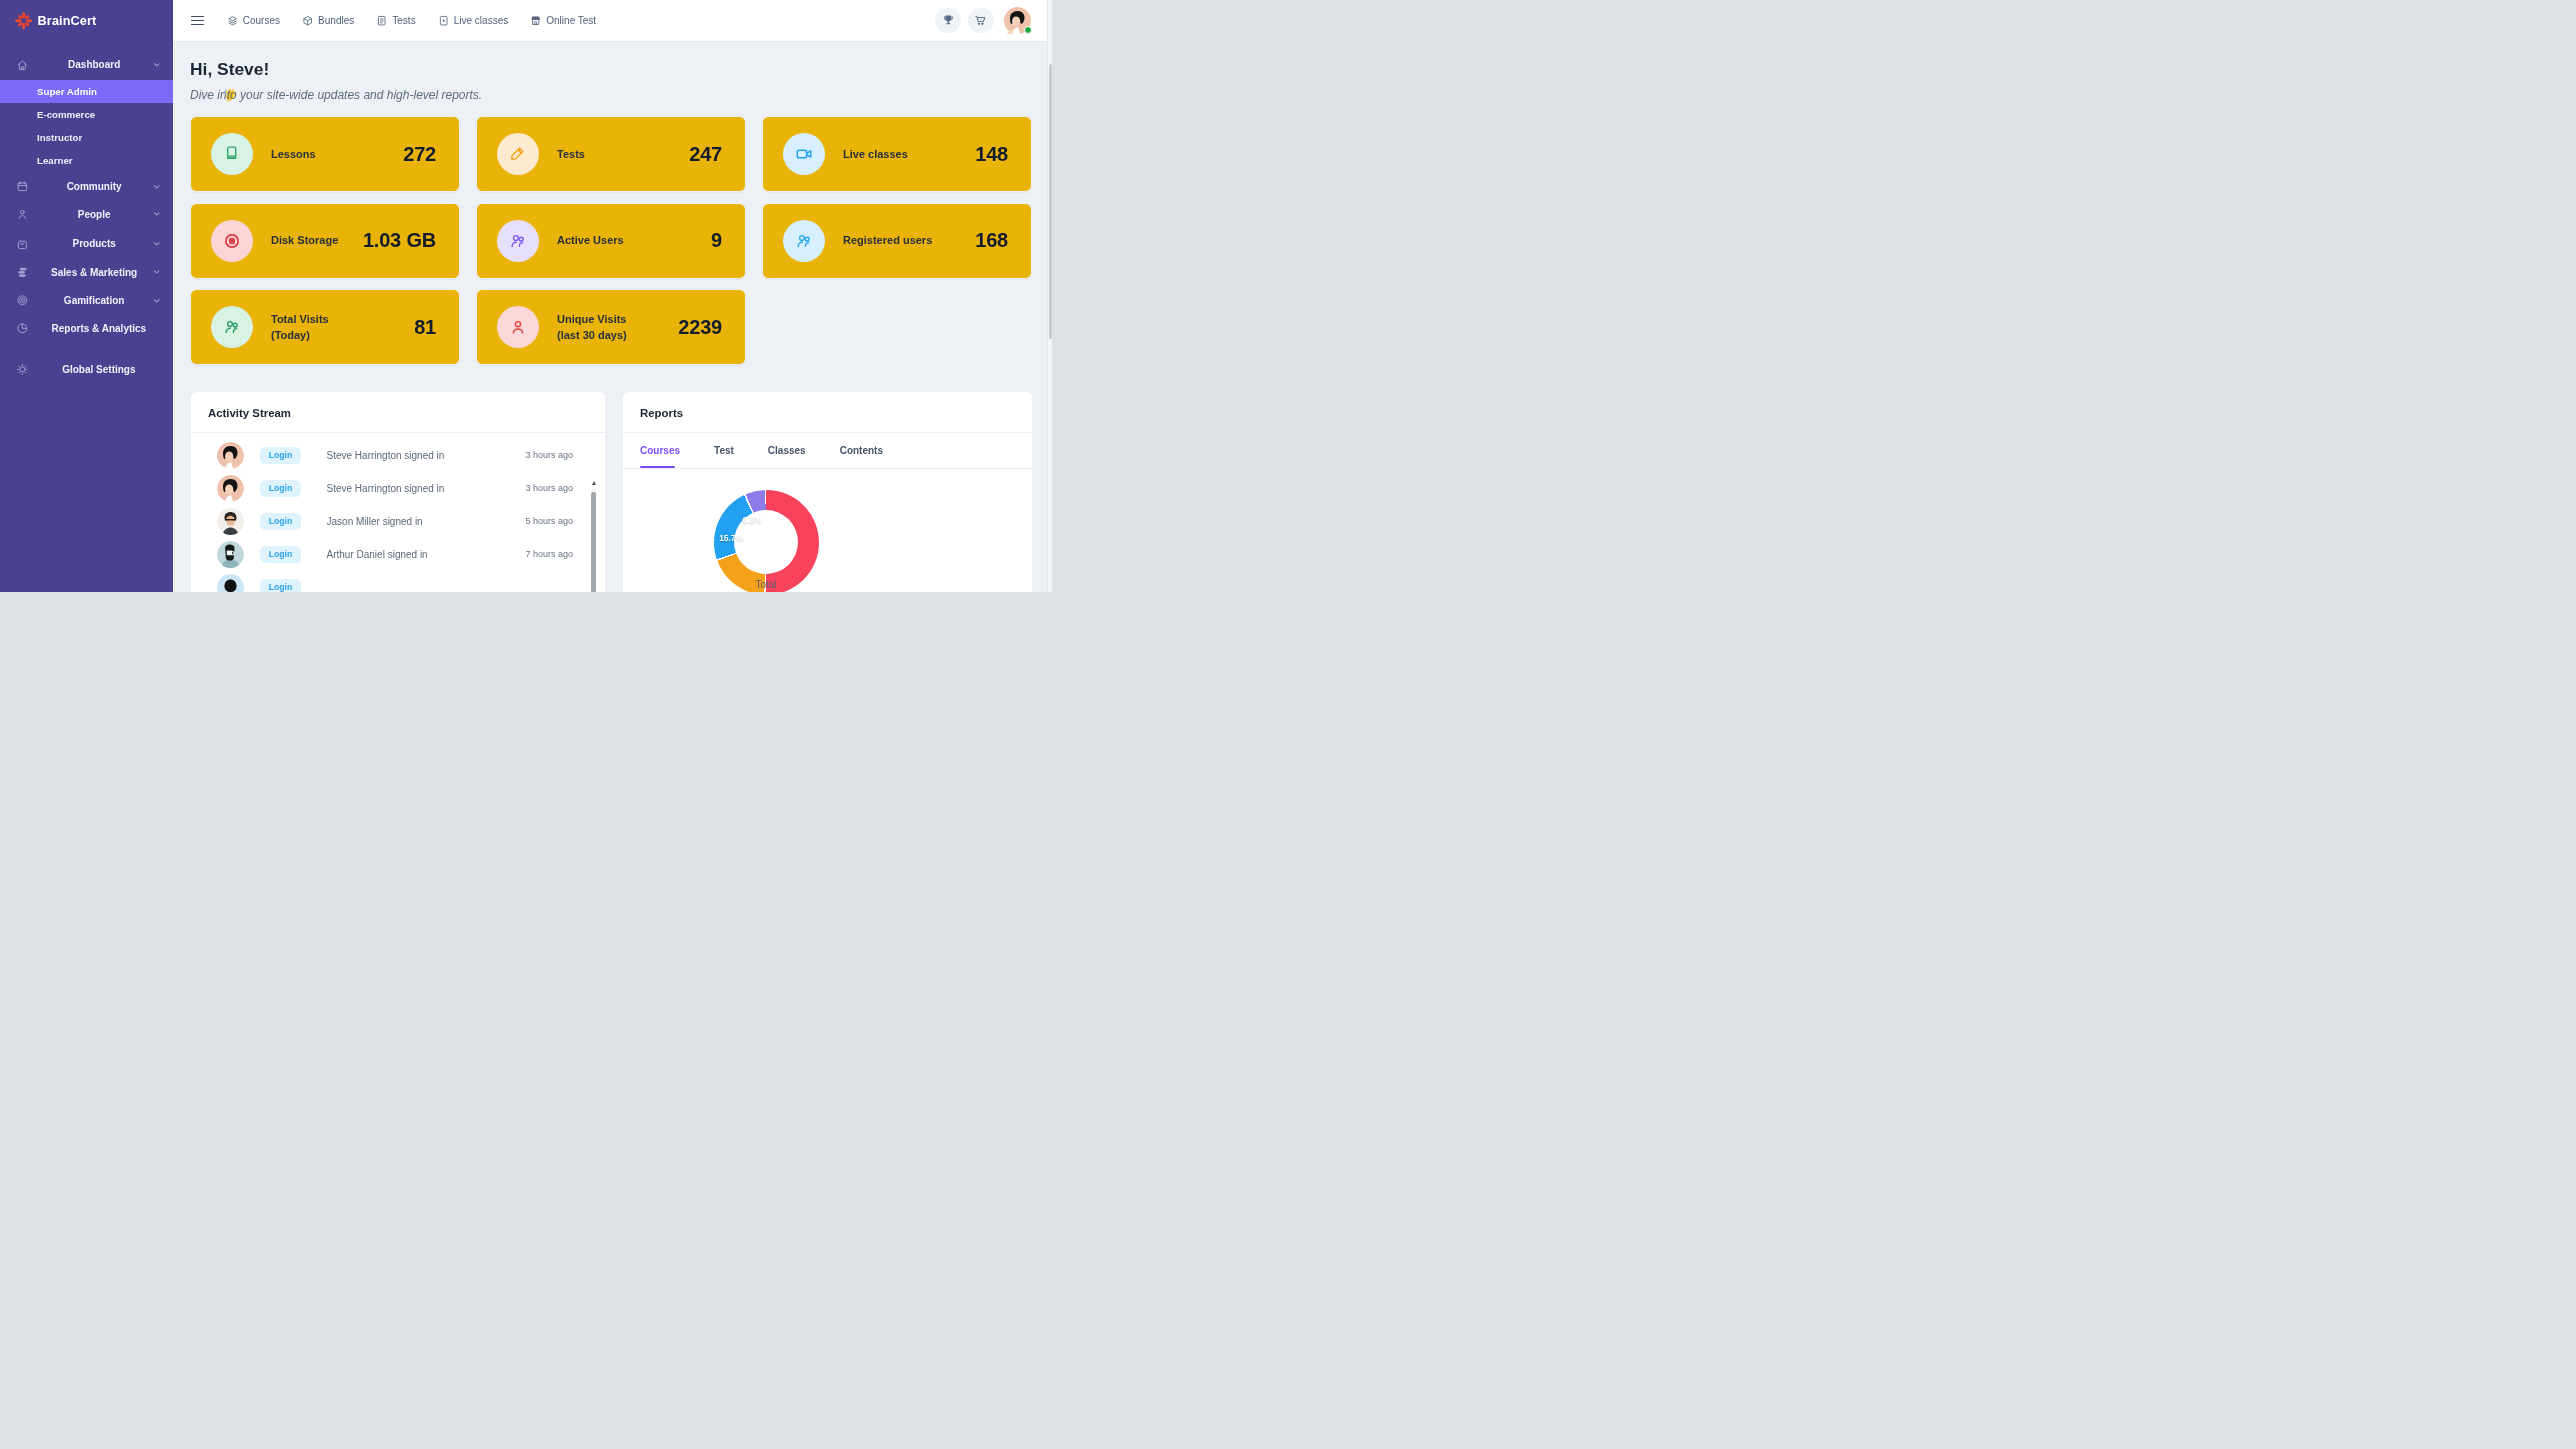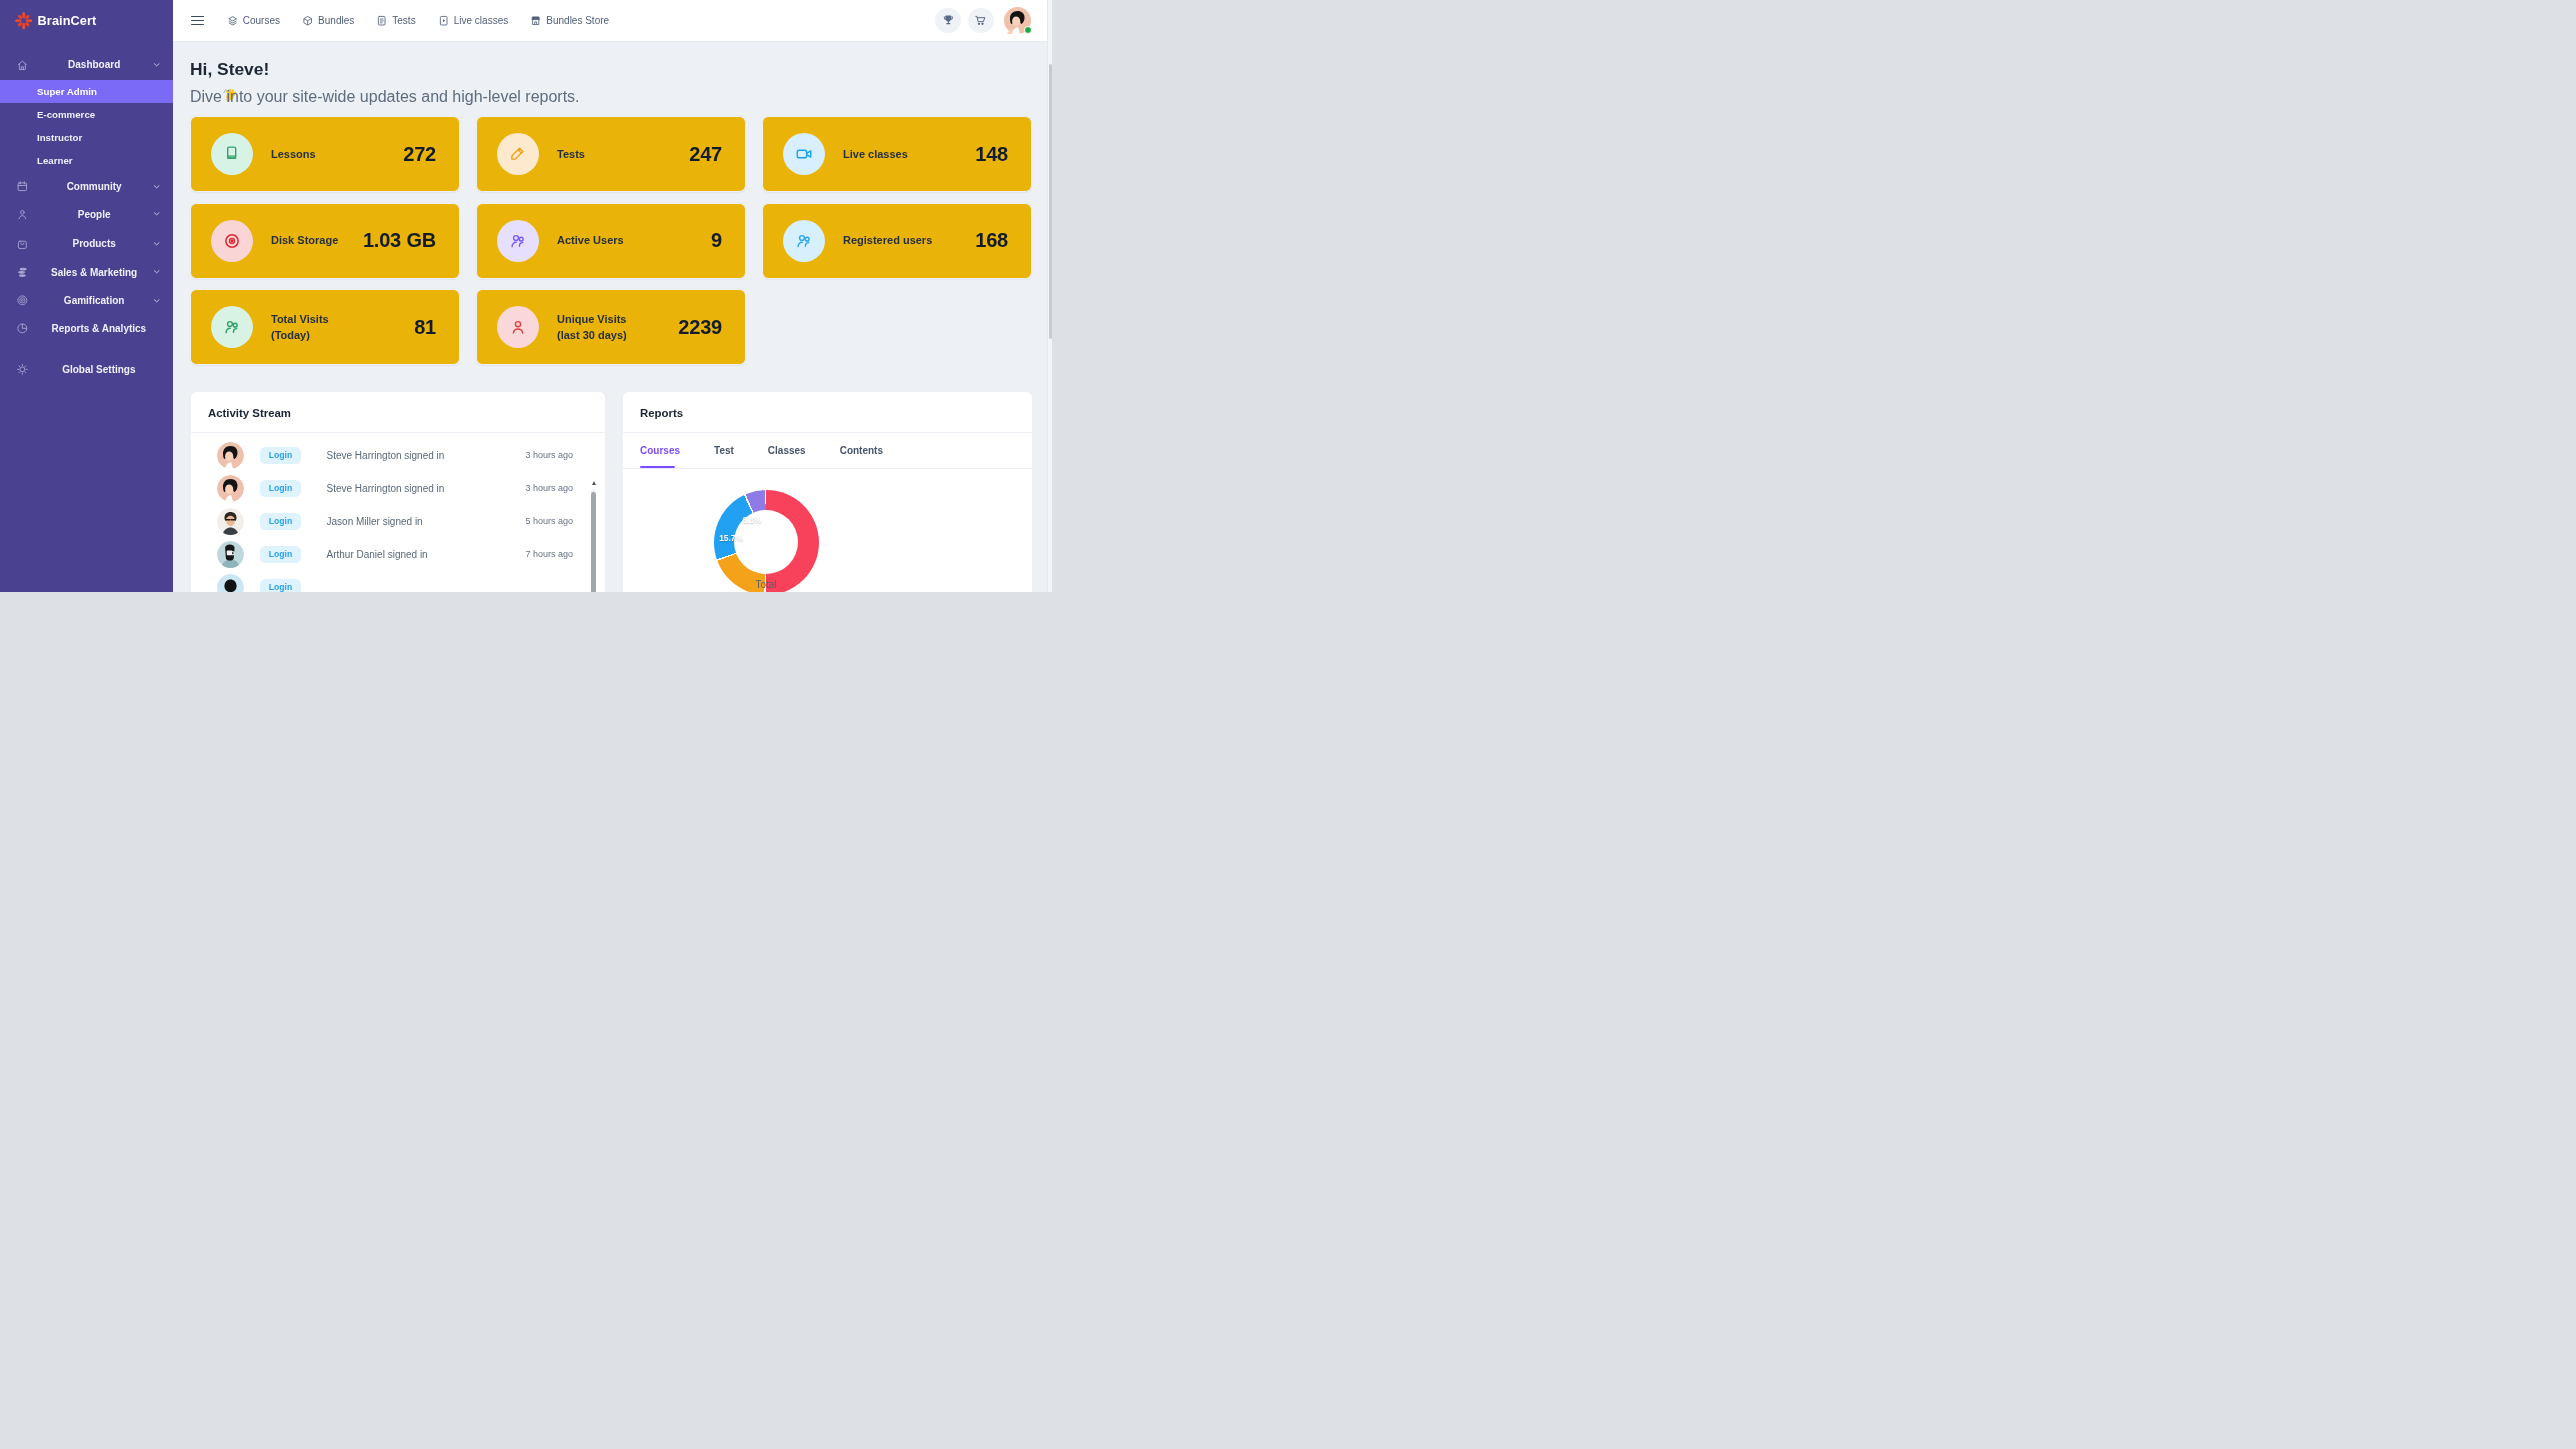--- a/index.html
+++ b/index.html
@@ -36,21 +36,21 @@
   .topnav-item svg { color:#53647E; }
   .top-right { margin-left:auto; display:flex; align-items:center; gap:7.4px; padding-right:16px; }
   .icon-btn { width:25.5px; height:25.5px; border-radius:50%; background:#EFF2F7; display:flex; align-items:center; justify-content:center; cursor:pointer; }
   .avatar-wrap { position:relative; width:27px; height:27px; margin-left:3.4px; cursor:pointer; }
   .status-dot { position:absolute; right:-0.7px; bottom:0px; width:8px; height:8px; background:#24A845; border:1.3px solid #fff; border-radius:50%; }
   .avatar-circle { width:27px; height:27px; border-radius:50%; overflow:hidden; }
 
   
   .main { position:absolute; left:173px; top:42px; right:4.7px; bottom:0; }
   .greet-title { position:absolute; left:17px; top:17px; font-size:17.4px; font-weight:700; color:#1E2736; display:flex; align-items:center; gap:6.7px;flex-direction:column;}
-  .greet-sub { position:absolute; left:17px; top:46px; font-size:16px; color:#5E6C7E; }
+  .greet-sub { position:absolute; left:17px; top:46px; font-size:12px; color:#5E6C7E;font-style:italic; }
 
   .cards { position:absolute; left:17px; top:74px; display:grid;
            grid-template-columns:270px 270px 270px; grid-auto-rows:76px; column-gap:16px; row-gap:10.7px; }
   .stat-card { background:#eab308; border:0.7px solid #EEF1F5; border-radius:6.7px; box-shadow:0 0.7px 1.3px rgba(16,24,40,.05);
                display:flex; align-items:center; padding:0 23px 0 20px; }
   .stat-icon { width:42px; height:42px; border-radius:50%; display:flex; align-items:center; justify-content:center; flex:none; }
   .stat-label { margin-left:18px; font-size:11px; font-weight:700; color:#27303F; line-height:1.5; }
   .stat-value { margin-left:auto; font-size:20px; font-weight:800; color:#131C2B; letter-spacing:-0.2px; }
 
   .panel { position:absolute; background:#fff; border:0.7px solid #EEF1F5; border-radius:6.7px; box-shadow:0 0.7px 1.3px rgba(16,24,40,.05); }
@@ -302,21 +302,21 @@
       </div>
       <div class="topnav-item">
         <span>
           <svg viewBox="0 0 24 24" width="11.4" height="11.4" fill="none" stroke="currentColor" stroke-width="1.8" stroke-linejoin="round">
             <path d="M4 9.5 5.2 4h13.6L20 9.5" fill="currentColor"></path>
               <path d="M4 9.5h16"></path>
               <path d="M5.5 9.5V20h13V9.5"></path>
               <path d="M10 20v-5.5h4V20"></path>
           </svg>
           </span>
-        <span>Bundles Store</span>
+        <span>Online Test</span>
       </div>
     </div>
     <div class="top-right">
       <div class="icon-btn">
         <span>
           <svg viewBox="0 0 24 24" width="12.7" height="12.7" fill="#5A6A84">
             <path d="M7 3h10v1.5h3.5V7a4.5 4.5 0 0 1-3.9 4.46A5.5 5.5 0 0 1 13 14.7V17h2.6v2.5H8.4V17H11v-2.3a5.5 5.5 0 0 1-3.6-3.24A4.5 4.5 0 0 1 3.5 7V4.5H7V3zm-1.9 3v1a3 3 0 0 0 1.6 2.65A9 9 0 0 1 6.5 7V6h-1.4zm13.8 0h-1.4v1c0 .93-.07 1.83-.2 2.65A3 3 0 0 0 18.9 7V6z"></path>
           </svg>
         </span>
       </div>

